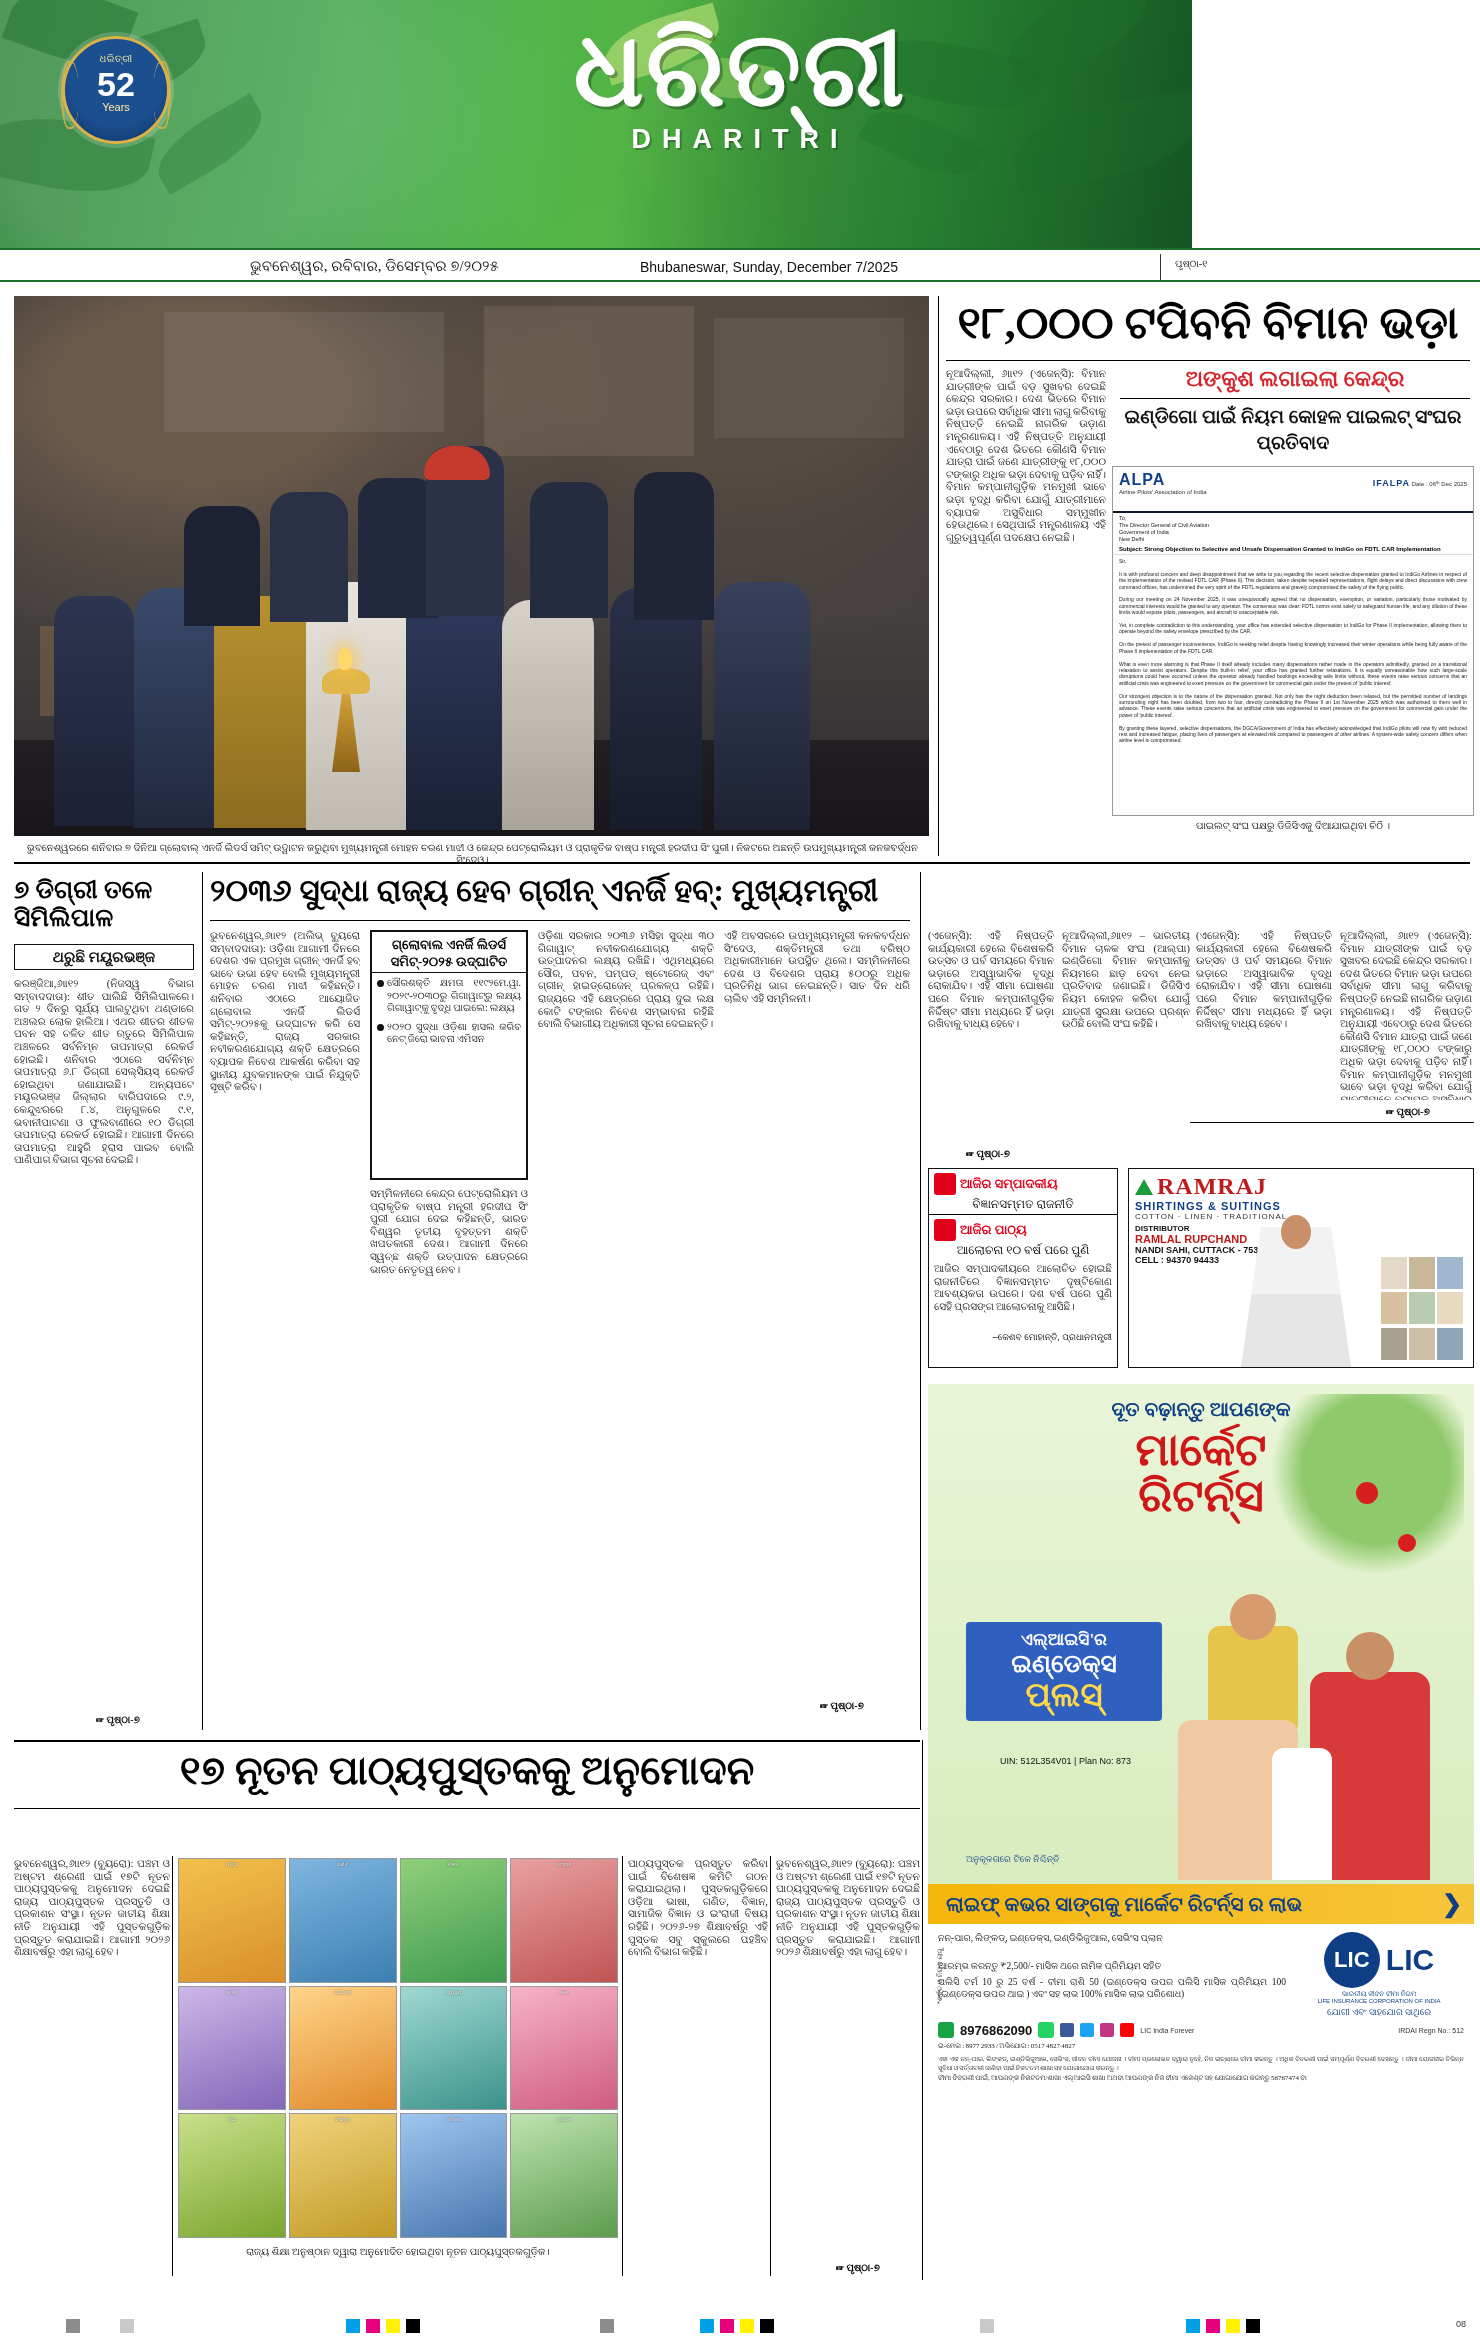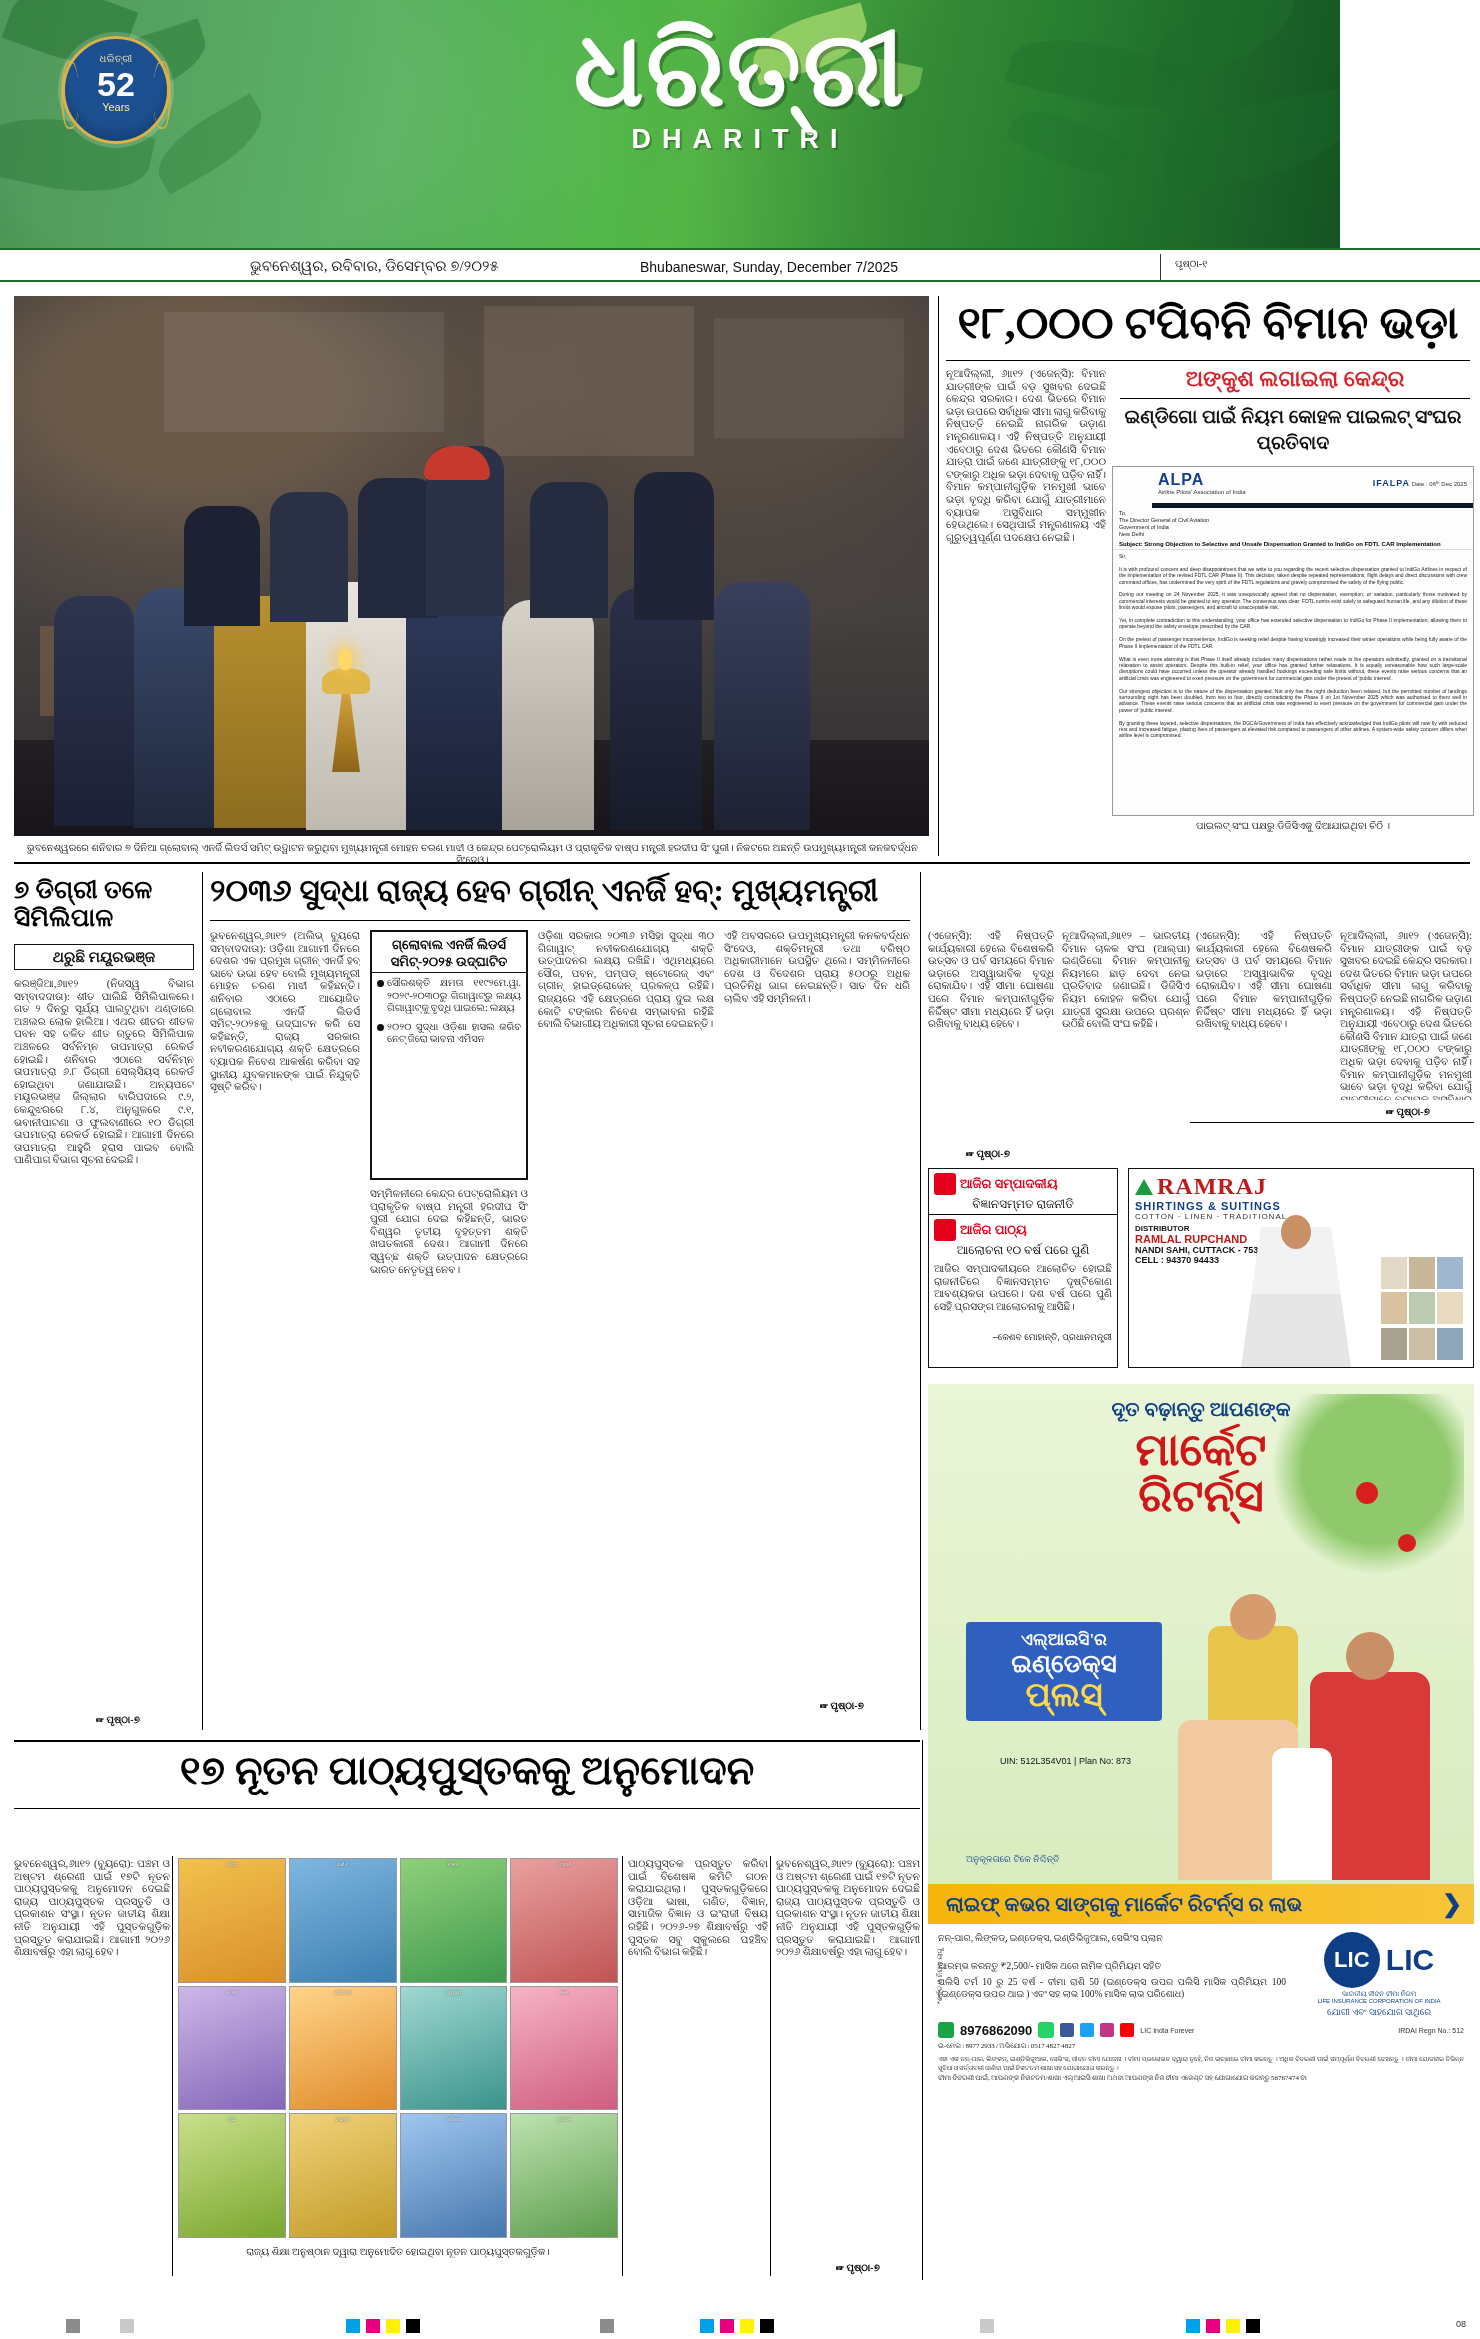--- a/index.html
+++ b/index.html
@@ -7,21 +7,21 @@
   body {
     width:1480px; height:2339px;
     font-family:"Liberation Sans", sans-serif;
     background:#ffffff;
     overflow:hidden;
   }
   .page { position:relative; width:1480px; height:2339px; background:#fff; }
 
   
   .masthead {
-    position:absolute; left:0; top:0; width:1340px; height:248px;
+    position:absolute; left:0; top:0; width:1192px; height:248px;
     background:
       radial-gradient(circle at 14% 30%, rgba(255,255,255,0.22) 0 18%, rgba(255,255,255,0) 40%),
       radial-gradient(circle at 86% 70%, rgba(0,0,0,0.18) 0 22%, rgba(0,0,0,0) 48%),
       linear-gradient(100deg,#1f7a2e 0%,#2e9a3a 26%,#59bf4a 52%,#2f9a3b 78%,#19662a 100%);
     overflow:hidden;
   }
   .leaf { position:absolute; background:#1d6e2b; opacity:.5; border-radius:60% 0 60% 0; }
   .leafL1 { left:10px;  top:-10px;  width:120px; height:70px; transform:rotate(20deg); }
   .leafL2 { left:60px;  top:40px;   width:150px; height:56px; transform:rotate(-18deg); opacity:.42; }
   .leafL3 { left:-20px; top:120px;  width:170px; height:70px; transform:rotate(12deg); opacity:.35; }
@@ -97,21 +97,21 @@
     font-family:"Liberation Serif", serif; font-weight:bold; color:#000;
     line-height:1.05;
   }
 
   
   .alpa {
     position:absolute; border:1px solid #999; background:#fdfdfd; overflow:hidden;
     font-family:"Liberation Sans", sans-serif;
   }
   .alpa .hdr { display:flex; align-items:center; justify-content:space-between;
-               padding:4px 6px 8px; border-bottom:5px solid #0f172a;margin-left:39px;}
+               padding:4px 6px 16px; border-bottom:2px solid #0f172a;}
   .alpa .lg { font-size:16px; font-weight:bold; letter-spacing:1px; color:#123f8a; }
   .alpa .lg small { display:block; font-size:6px; letter-spacing:0; color:#333; font-weight:normal;}
   .alpa .rt { text-align:right; font-size:6px; color:#333; }
   .alpa .rt b { font-size:9px; color:#123f8a; letter-spacing:1px;}
   .alpa .meta { font-size:5.5px; padding:2px 6px; color:#222; line-height:7px; }
   .alpa .subj { font-size:6px; font-weight:bold; padding:1px 6px 2px; color:#000;
                 border-bottom:1px solid #ddd;}
   .alpa .body { font-size:5px; line-height:6.4px; padding:3px 6px; color:#222; text-align:justify; }
 
   

